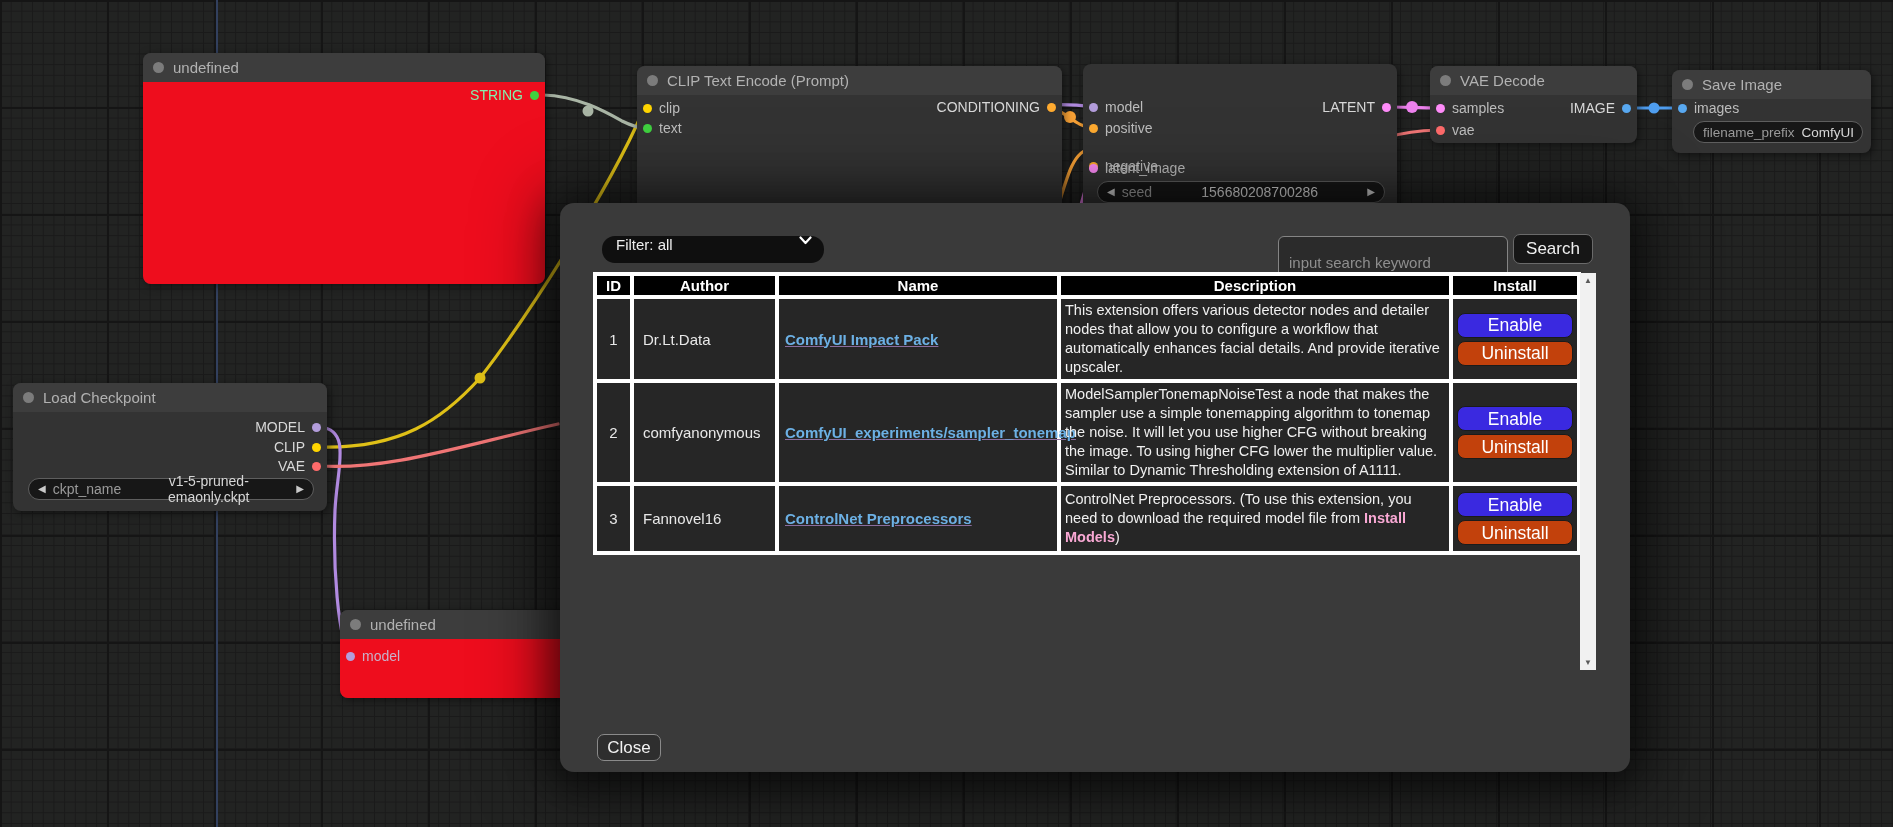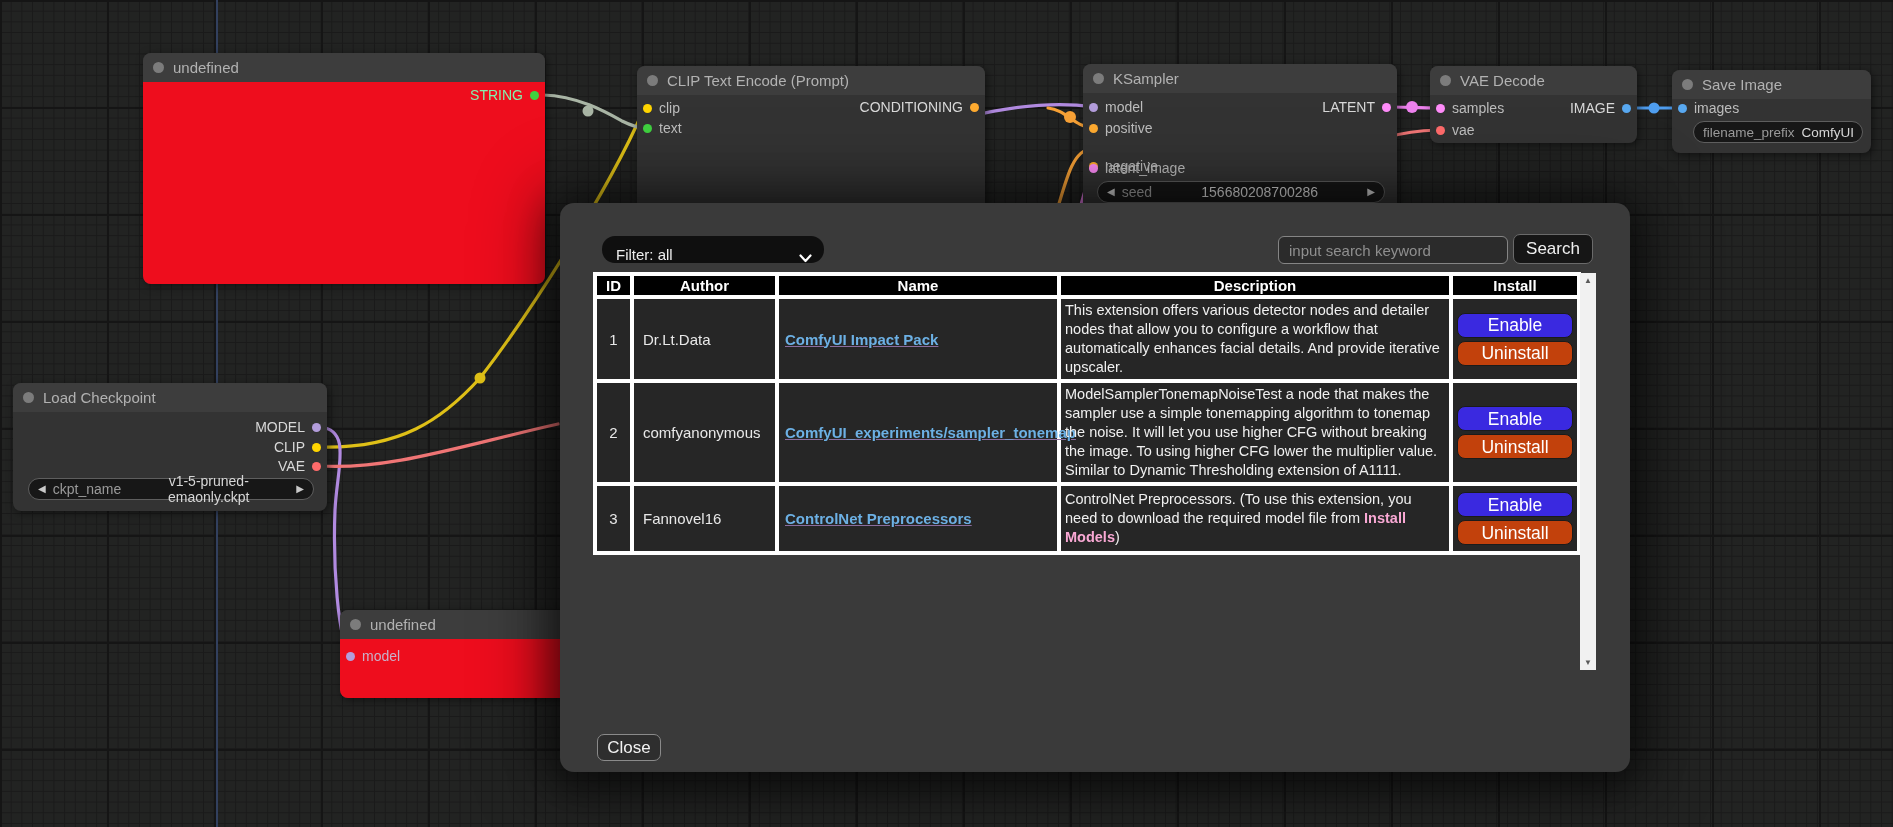--- a/index.html
+++ b/index.html
@@ -35,26 +35,26 @@
         padding:0 9px;gap:7px;}
   .warrow{color:#c9c9c9;font-size:10px;line-height:1;}
   .wlabel{color:#9a9a9a;}
   .wvalue{flex:1;text-align:center;color:#d6d6d6;}
   .wvalue.right{text-align:right;padding-right:14px;}
   
   .modal{position:absolute;left:560px;top:203px;width:1070px;height:569px;z-index:5;
         background:#3a3a3a;border-radius:14px;
         box-shadow:0 6px 40px 8px rgba(0,0,0,.55),0 0 70px 18px rgba(0,0,0,.35);}
   .filter-select{position:absolute;left:42px;top:33px;width:196px;height:27px;
-        background:#0f0f0f;border-radius:13px;display:flex;align-items:flex-end;
+        background:#0f0f0f;border-radius:13px;display:flex;align-items:flex-start;
         padding:0 12px 0 14px;color:#ededed;font-size:15px;cursor:pointer;}
   .filter-select .flabel{flex:1;}
   .search-input{position:absolute;left:718px;top:33px;width:208px;height:26px;
         background:#2b2b2b;border:1px solid #858585;border-radius:6px;color:#fdba74;
-        font-size:15px;padding:0 10px;font-family:"Liberation Sans",sans-serif;outline:none;}
+        font-size:15px;padding:12px 10px;font-family:"Liberation Sans",sans-serif;outline:none;}
   .search-input::placeholder{color:#8f8f8f;}
   .search-btn{position:absolute;left:953px;top:31px;width:80px;height:30px;
         background:#161616;border:1px solid #6a6a6a;border-radius:7px;color:#f0f0f0;
         font-size:17px;font-family:"Liberation Sans",sans-serif;cursor:pointer;}
   .table-wrap{position:absolute;left:33px;top:69px;width:1003px;height:399px;}
   table.ext{border-collapse:collapse;width:985px;table-layout:fixed;
         font-size:15px;color:#e8e8e8;}
   table.ext th,table.ext td{border:4px solid #ffffff;}
   table.ext th{background:#000000;color:#ffffff;font-weight:bold;height:19px;
         font-size:15px;padding:0 2px;}
@@ -113,45 +113,41 @@
     <span class="header-dot"></span>
     <span class="node-title">undefined</span>
   </div>
   <div class="node-body red-body"></div>
   <div class="slot out" style="top:34px;">
     <span class="sdot" style="background:#3fd13f;"></span>
     <span style="color:#86efac;">STRING</span>
   </div>
 </div>
 
-<div class="node" style="left:637px;top:66px;width:348px;height:174px;text-align:center;">
+<div class="node" style="left:637px;top:66px;width:425px;height:174px;text-align:center;">
   <div class="node-header">
     <span class="header-dot"></span>
     <span class="node-title">CLIP Text Encode (Prompt)</span>
   </div>
   <div class="node-body"></div>
   <div class="slot in" style="top:34px;">
     <span class="sdot" style="background:#ffd500;"></span>
     <span>clip</span>
   </div>
   <div class="slot in" style="top:54px;">
     <span class="sdot" style="background:#3fd13f;"></span>
     <span>text</span>
   </div>
   <div class="slot out" style="top:33px;">
     <span class="sdot" style="background:#ffab30;"></span>
     <span style="color:#d8d8d8;">CONDITIONING</span>
   </div>
 </div>
 
 <div class="node" style="left:1083px;top:64px;width:314px;height:176px;">
-  <div class="node-header">
-    <span class="header-dot"></span>
-    <span class="node-title">KSampler</span>
-  </div>
   <div class="node-body"></div>
   <div class="slot in" style="top:35px;">
     <span class="sdot" style="background:#b39ddb;"></span>
     <span>model</span>
   </div>
   <div class="slot in" style="top:56px;">
     <span class="sdot" style="background:#ffab30;"></span>
     <span>positive</span>
   </div>
   <div class="slot in" style="top:94px;">

